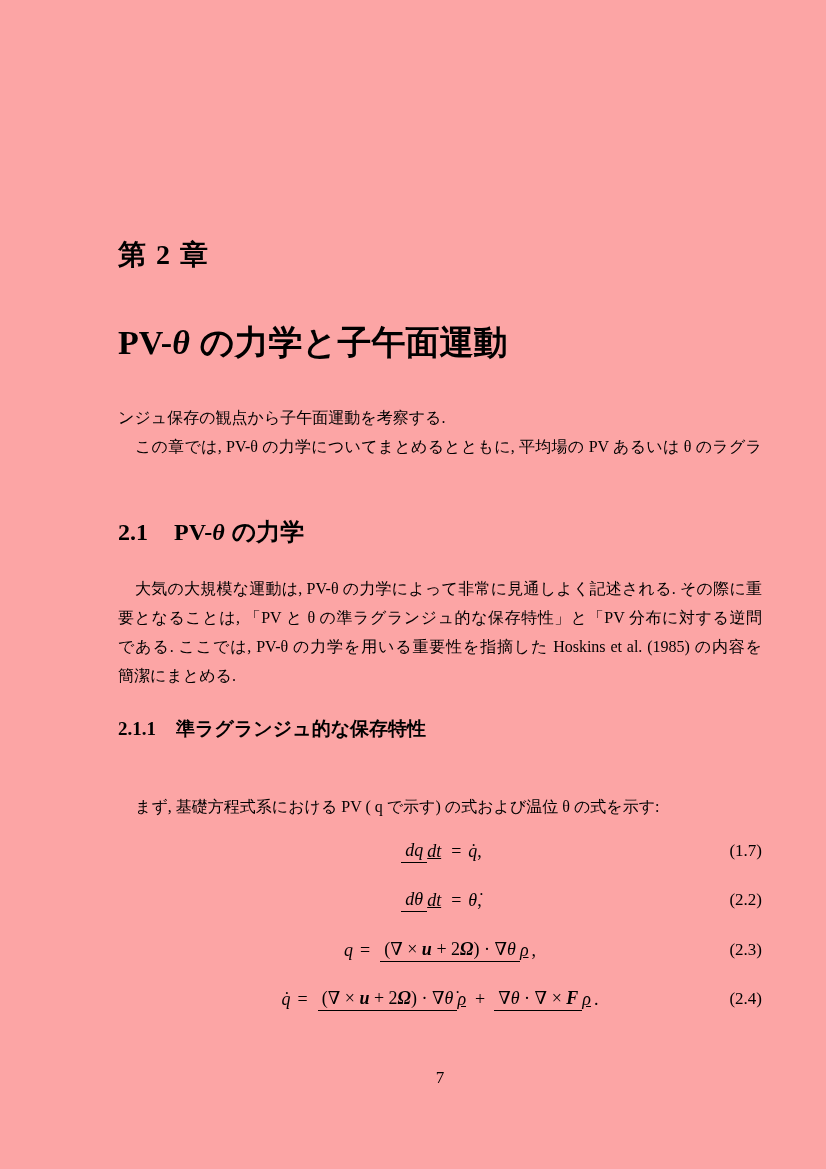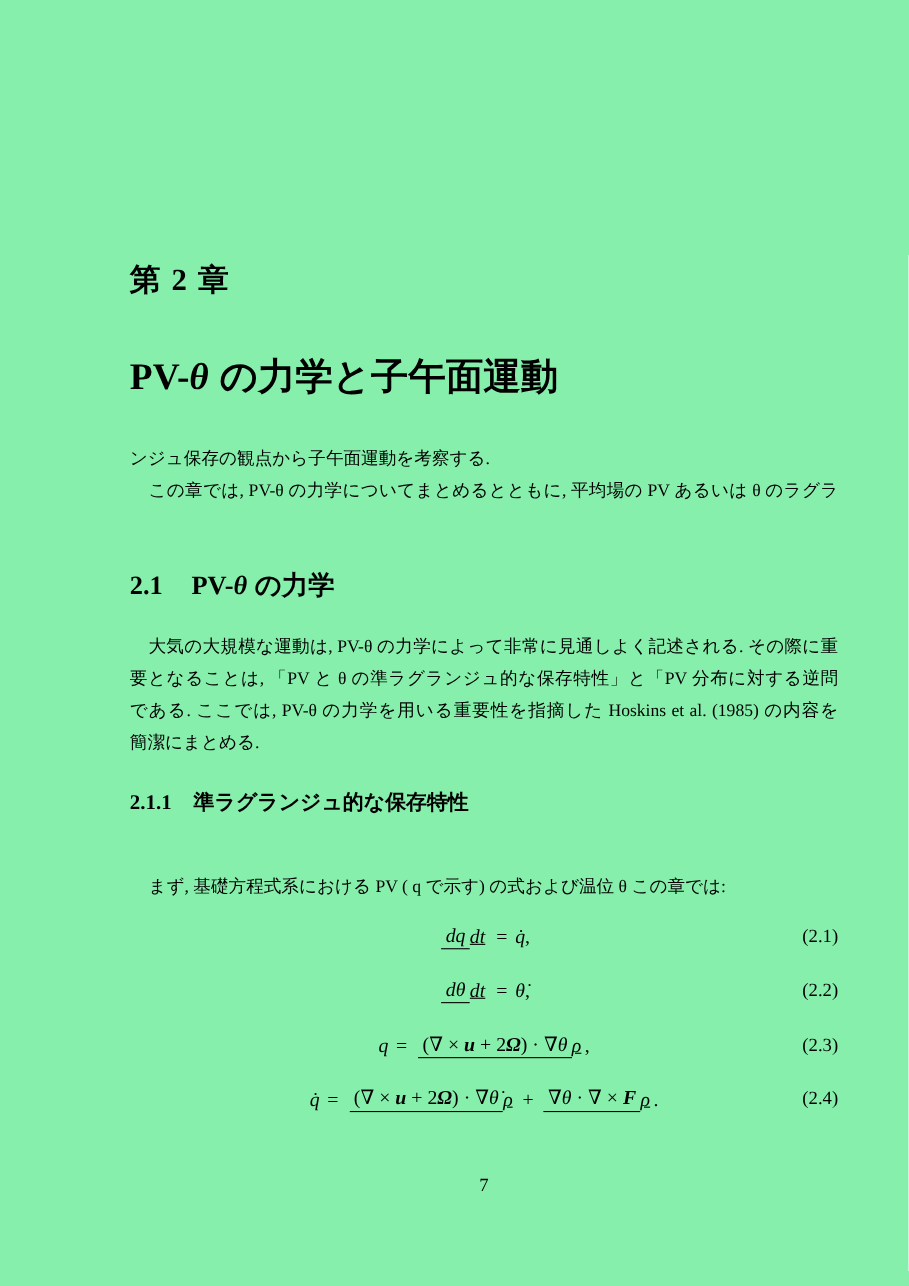--- a/index.html
+++ b/index.html
@@ -1,21 +1,21 @@
 <!DOCTYPE html>
 <html><head>
 <meta charset="utf-8">
 <style>
   * { margin: 0; padding: 0; box-sizing: border-box; }
   html, body { background: #ffffff; }
   .page {
     position: relative;
     width: 826px;
     height: 1169px;
-    background: #86efac;
+    background: #fca5a5;
     color: #000000;
     font-family: "Liberation Serif", "DejaVu Serif", serif;
     overflow: hidden;
   }
   .jp-gothic { font-family: "Liberation Sans", "DejaVu Sans", sans-serif; }
 
   .chapter-label {
     position: absolute; left: 118px; top: 236px;
     font-size: 28px; font-weight: bold; letter-spacing: 1px;
   }
@@ -111,32 +111,32 @@
     <div class="line jline">要となることは, 「PV と θ の準ラグランジュ的な保存特性」と「PV 分布に対する逆問題」</div>
     <div class="line jline">である. ここでは, PV-θ の力学を用いる重要性を指摘した Hoskins et al. (1985) の内容を</div>
     <div class="line">簡潔にまとめる.</div>
   </div>
 
   <div class="subsection-heading">
     <span class="sec-num">2.1.1</span><span class="jp-gothic">準ラグランジュ的な保存特性</span>
   </div>
 
   <div class="para p-lead">
-    <div class="line indent">まず, 基礎方程式系における PV ( q で示す) の式および温位 θ この章では:</div>
+    <div class="line indent">まず, 基礎方程式系における PV ( q で示す) の式および温位 θ の式を示す:</div>
   </div>
 
   <div class="eq-row eq-1">
     <span class="frac">
       <span class="fnum it">dq</span>
       <span class="fden it">dt</span>
     </span>
     <span class="eq-rel">=</span>
     <span class="it">q̇</span>
     <span>,</span>
-    <span class="eq-tag">(2.1)</span>
+    <span class="eq-tag">(1.7)</span>
   </div>
 
   <div class="eq-row eq-2">
     <span class="frac">
       <span class="fnum it">dθ</span>
       <span class="fden it">dt</span>
     </span>
     <span class="eq-rel">=</span>
     <span class="it">θ̇</span>
     <span>,</span>

